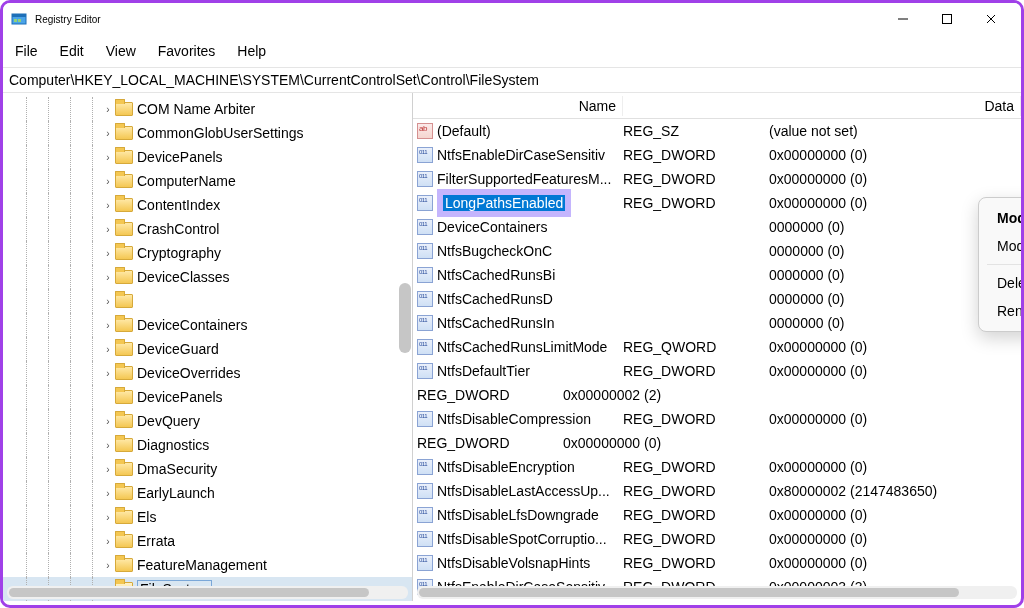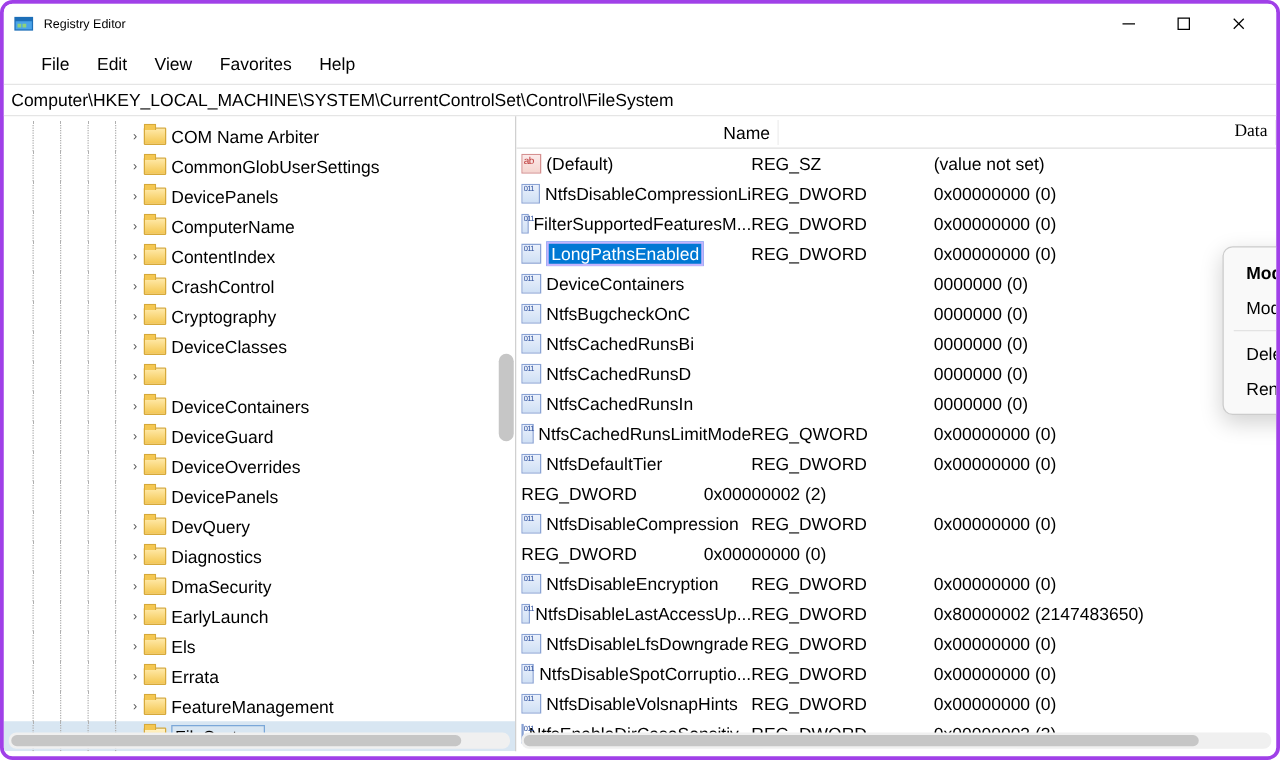--- a/index.html
+++ b/index.html
@@ -28,21 +28,21 @@
   }
   .titlebar .title { flex: 1; font-size: 10px; }
   .titlebar .win-btn {
     width: 44px; height: 28px;
     display: flex; align-items: center; justify-content: center;
   }
   
   .menubar {
     display: flex;
     gap: 2px;
-    padding: 4px 20px;
+    padding: 4px 2px;
     border-bottom: 1px solid #e5e5e5;
     background: #fff;
     font-size: 14px;
   }
   .menubar .menu-item { padding: 4px 10px; }
   
   .addressbar {
     padding: 4px 6px;
     border-bottom: 1px solid #e5e5e5;
     font-size: 14px;
@@ -114,47 +114,47 @@
     display:flex;
     border-bottom: 1px solid #e0e0e0;
     font-size: 14px;
     padding-left: 4px;
     height: 26px;
     align-items:center;
     text-align:right;
   }
   .col-name { width: 206px; }
   .col-type { width: 146px; }
-  .col-data { flex:1;font-family:Liberation Serif, serif; }
+  .col-data { flex:1; }
   .col-hdr { padding: 2px 6px; border-right: 1px solid #eee;}
   .rows { }
   .row {
     display:flex;
     align-items:center;
     height: 24px;
     padding-left: 4px;
     font-size: 14px;
     white-space: nowrap;
   }
-  .cell-name { width: 184px; display:flex; align-items:center; overflow:hidden;text-align:center; }
+  .cell-name { width: 206px; display:flex; align-items:center; overflow:hidden;text-align:center; }
   .cell-type { width: 146px; }
   .cell-data { flex:1; }
   .val-icon {
     width: 16px; height:16px; display:inline-block; margin-right:4px;
     border:1px solid #8aa3d4; background: linear-gradient(#eaf0fb,#cfe0f5);
     position:relative;
   }
   .val-icon.sz { border-color:#d59090; background: linear-gradient(#fbeaea,#f5d5cf);}
   .val-icon::after {
     content:"011"; position:absolute; font-size:6px; color:#2a4c9b;
     left:1px; top:2px; line-height:5px; letter-spacing:-0.5px;
   }
   .val-icon.sz::after { content:"ab"; color:#b33; font-size:8px; top:2px;}
   .row.selected .cell-name .label {
-    background:#0078d4; color:#fff; border:2px solid #c4b5fd; padding:0 2px;
+    background:#0078d4; color:#fff; border:6px solid #c4b5fd; padding:0 2px;
   }
   
   .context-menu {
     position:absolute;
     left: 565px; top: 104px;
     width: 232px;
     background:#f9f9f9;
     border:1px solid #ccc;
     border-radius: 8px;
     box-shadow: 0 6px 18px rgba(0,0,0,0.18);
@@ -477,21 +477,21 @@
           <div class="cell-name">
             <span class="val-icon sz"></span>
             <span class="label">(Default)</span>
           </div>
           <div class="cell-type">REG_SZ</div>
           <div class="cell-data">(value not set)</div>
         </div>
         <div class="row">
           <div class="cell-name">
             <span class="val-icon"></span>
-            <span class="label">NtfsDisableCompressionLi</span>
+            <span class="label">NtfsEnableDirCaseSensitiv</span>
           </div>
           <div class="cell-type">REG_DWORD</div>
           <div class="cell-data">0x00000000 (0)</div>
         </div>
         <div class="row">
           <div class="cell-name">
             <span class="val-icon"></span>
             <span class="label">FilterSupportedFeaturesM...</span>
           </div>
           <div class="cell-type">REG_DWORD</div>

